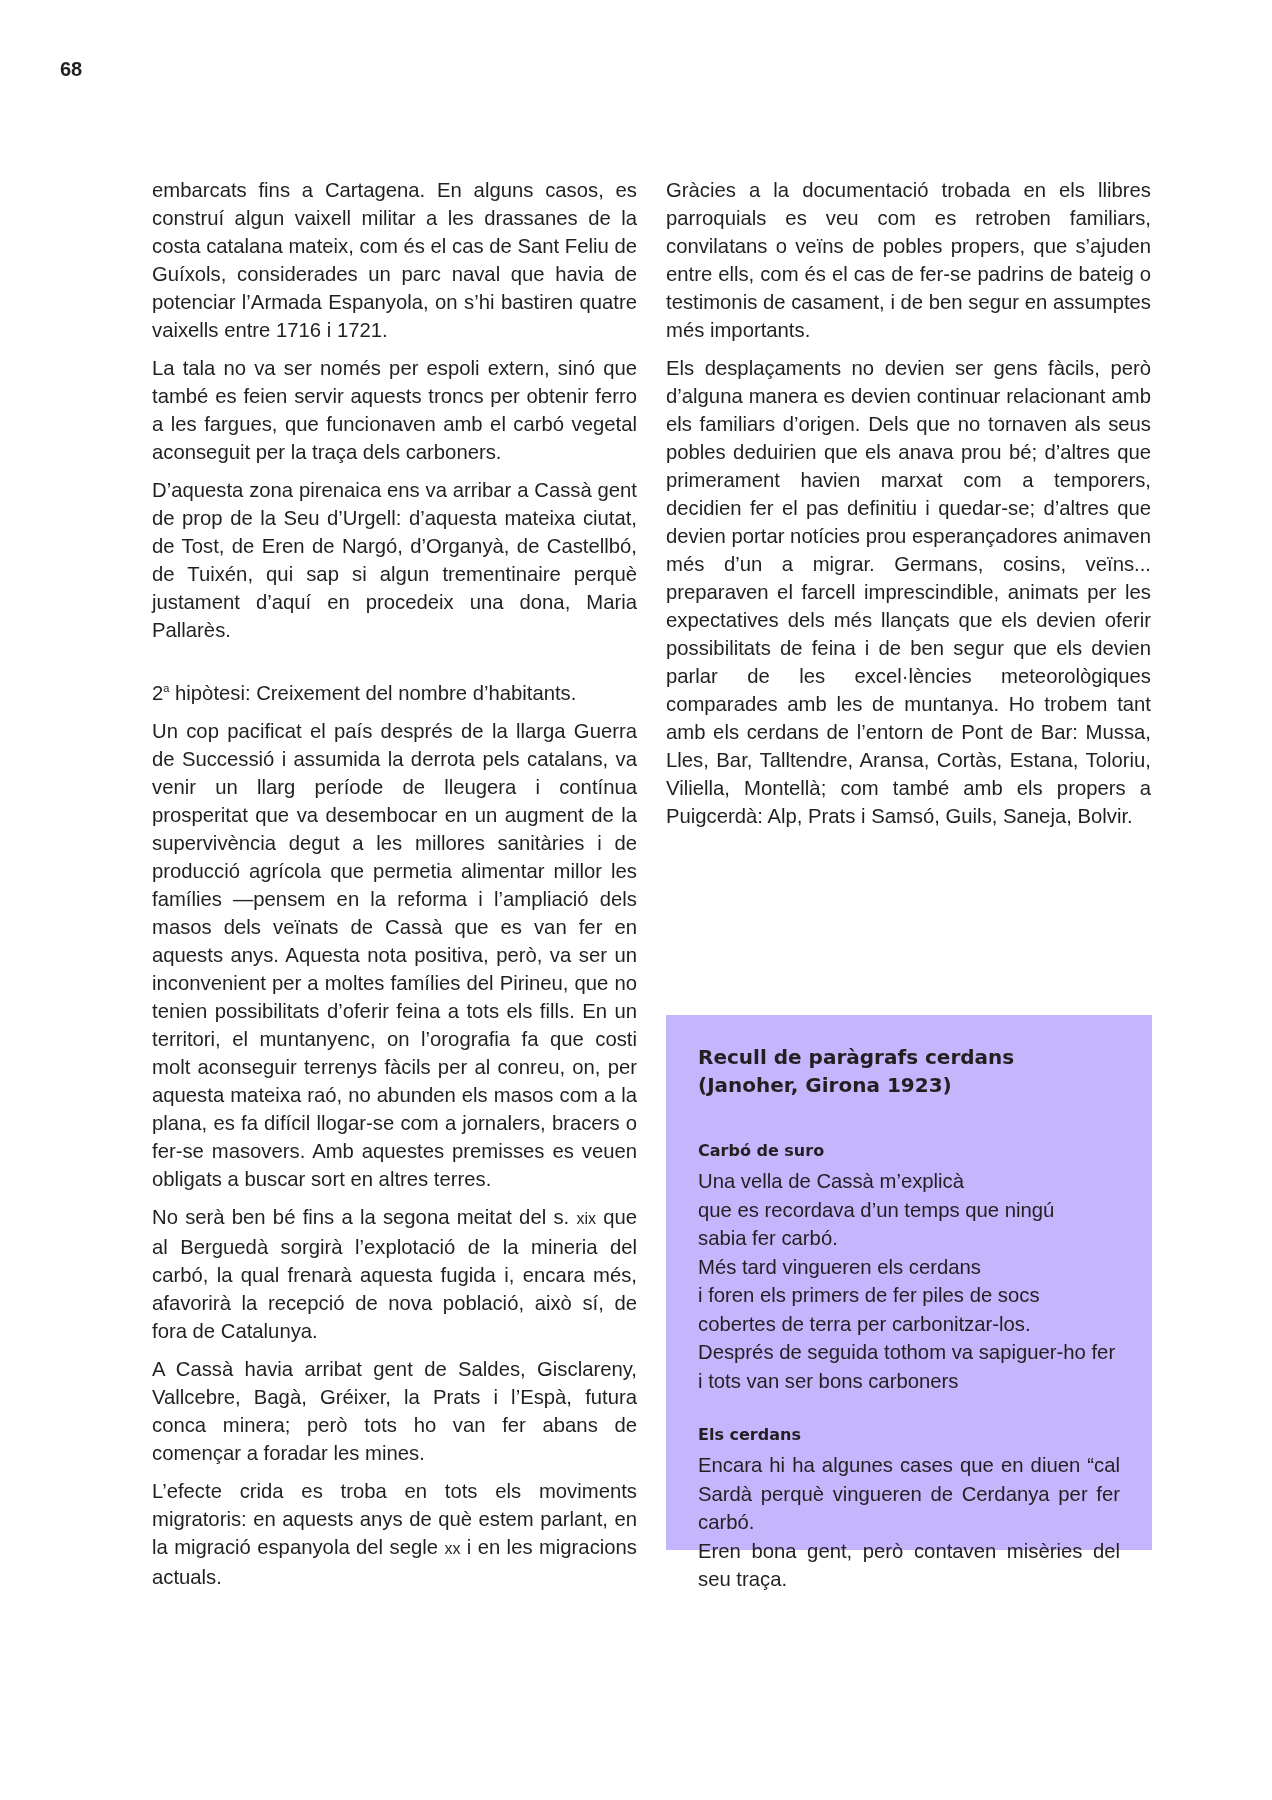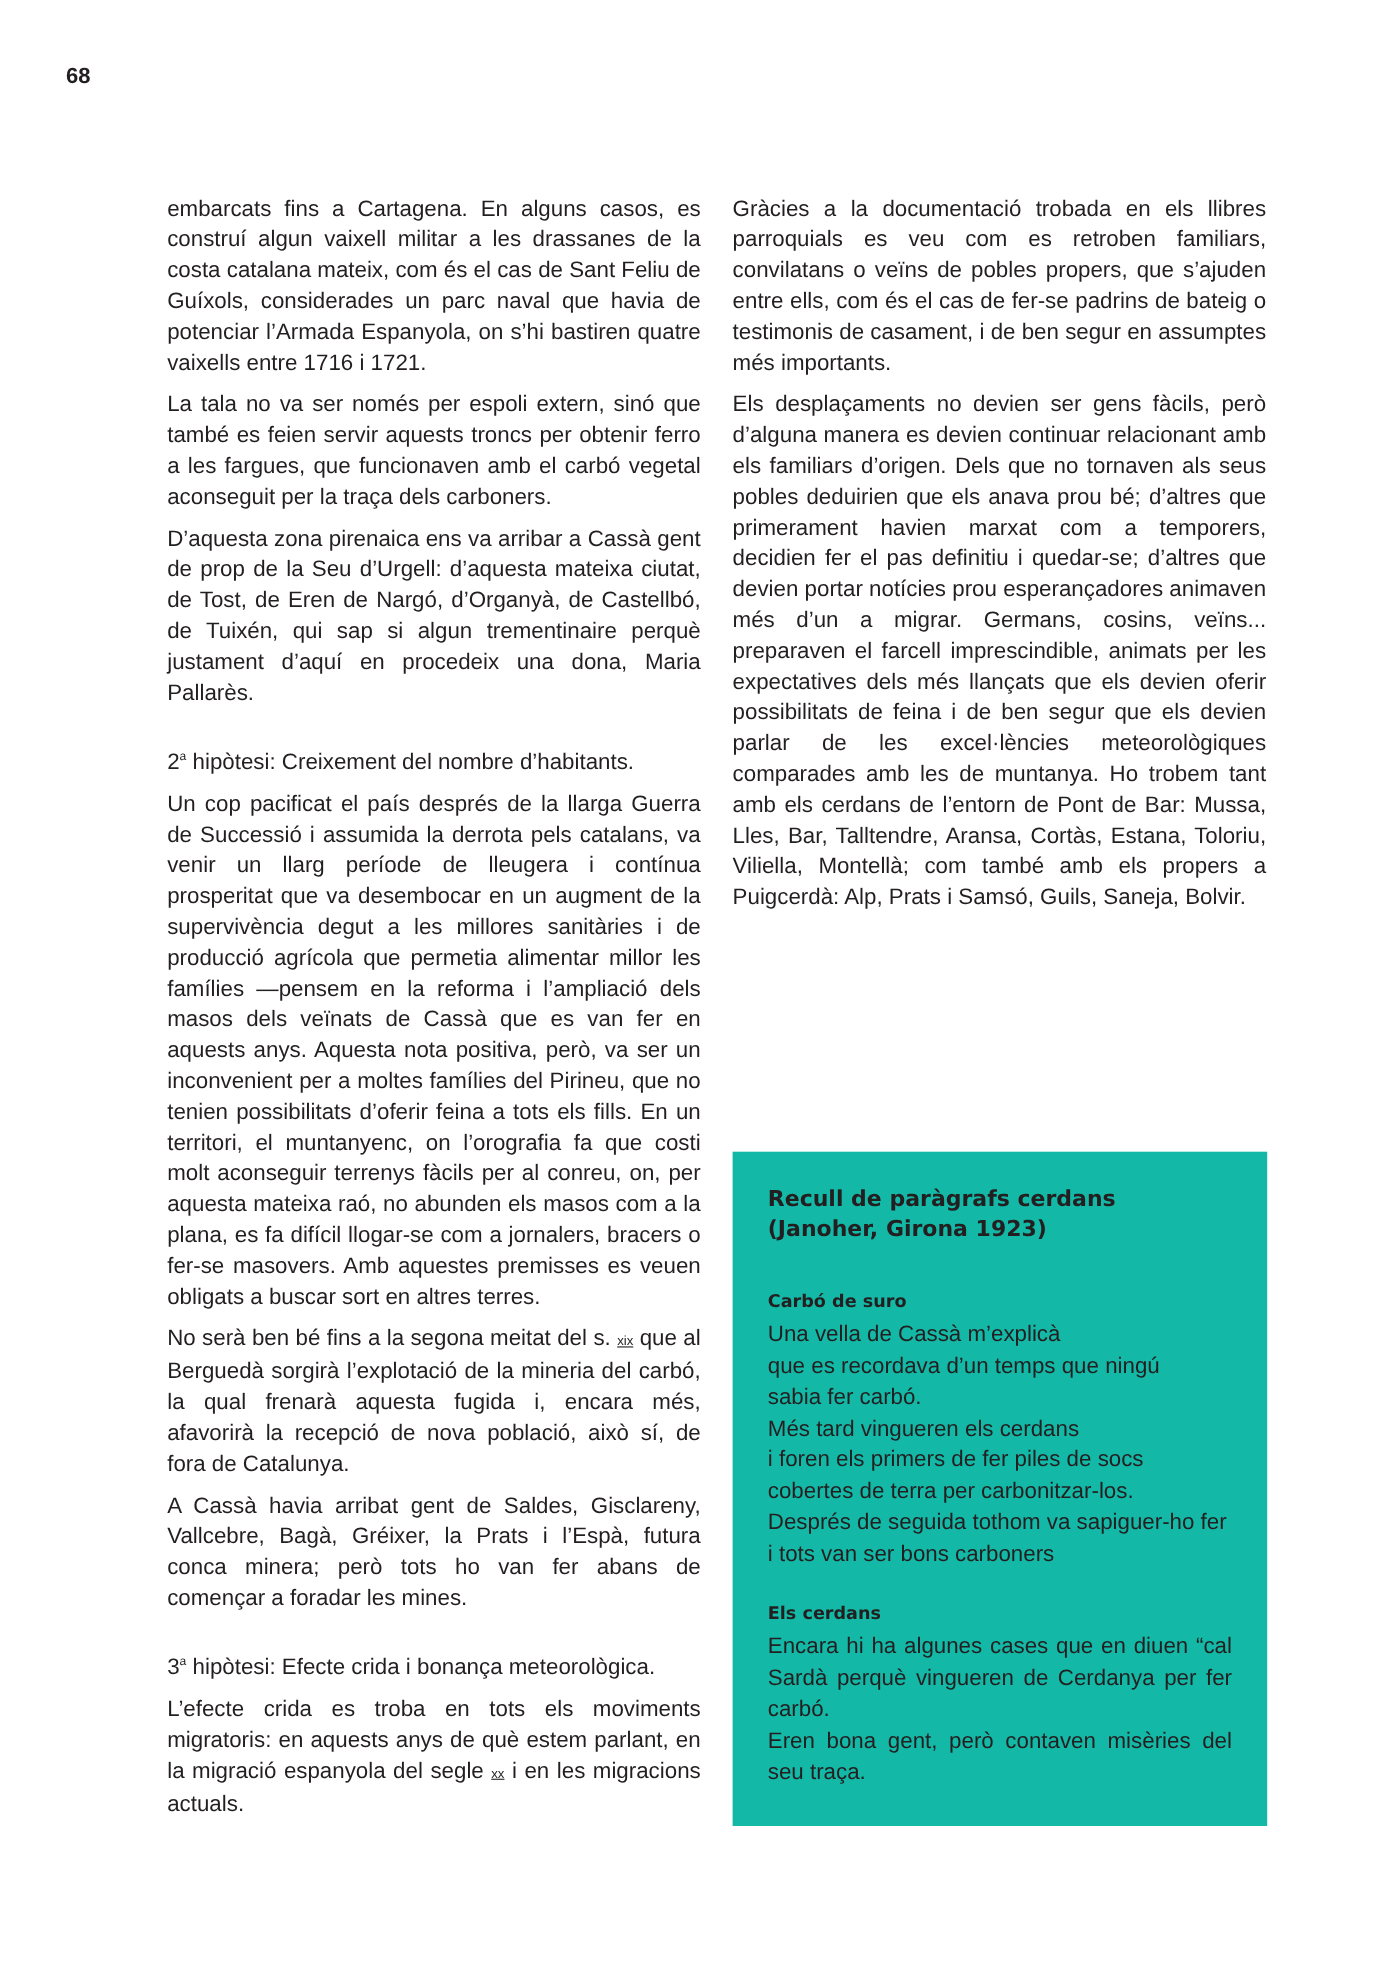--- a/index.html
+++ b/index.html
@@ -16,25 +16,24 @@
       font-size: 20.3px; line-height: 28px;
     }
     .col-left { left: 152px; }
     .col-right { left: 666px; }
     .col p {
       margin: 0 0 10px 0; text-align: justify; hyphens: manual;
     }
     .col p.last-left { text-align-last: left; }
     .hypothesis { margin-top: 30px !important; }
     .sup { font-size: 11px; vertical-align: 8px; }
-    .sc { font-size: 12px; text-decoration: underline; }
+    .sc { font-size: 16px; }
     .sidebar {
-      position: absolute; left: 666px; top: 1015px; width: 486px; height: 613px;
-      background: #14b8a6;
-      margin-top: 32px;
+      position: absolute; left: 666px; top: 1015px; width: 486px; height: 535px;
+      background: #c4b5fd;
     }
     .sidebar-inner {
       position: absolute; left: 32px; top: 28px; width: 422px;
       font-size: 20.3px; line-height: 28.5px;
     }
     .sb-title {
       font-family: "DejaVu Sans", sans-serif; font-weight: bold;
       font-size: 20px; line-height: 28px; margin: 0;
     }
     .sb-heading {
@@ -54,21 +53,20 @@
 <div class="col col-left">
   <p>embarcats fins a Cartagena. En alguns casos, es construí algun vaixell militar a les drassanes de la costa catalana mateix, com és el cas de Sant Feliu de Guíxols, considerades un parc naval que havia de potenciar l’Armada Espanyola, on s’hi bastiren quatre vaixells entre 1716 i 1721.</p>
   <p>La tala no va ser només per espoli extern, sinó que també es feien servir aquests troncs per obtenir ferro a les fargues,  que funcionaven amb el carbó vegetal aconseguit per la traça dels carboners.</p>
   <p class="last-left">D’aquesta zona pirenaica ens va arribar a Cassà gent de prop de la Seu d’Urgell: d’aquesta mateixa ciutat, de Tost, de Eren de Nargó, d’Organyà, de Castellbó, de Tuixén, qui sap si algun trementinaire perquè justament d’aquí en procedeix una dona, Maria Pallarès.</p>
 
   <p class="hypothesis"><span>2</span><span class="sup">a</span><span> hipòtesi: Creixement del nombre d’habitants.</span></p>
   <p>Un cop pacificat el país després de la llarga Guerra de Successió i assumida la derrota pels catalans, va venir un llarg període de lleugera i contínua prosperitat que va desembocar en un augment de la supervivència degut a les millores sanitàries i de producció agrícola que permetia alimentar millor les famílies —pensem en la reforma i l’ampliació dels masos dels veïnats de Cassà que es van fer en aquests anys. Aquesta nota positiva, però, va ser un inconvenient per a moltes famílies del Pirineu, que no tenien possibilitats d’oferir feina a tots els fills. En un territori, el muntanyenc, on l’orografia fa que costi molt aconseguir terrenys fàcils per al conreu, on, per aquesta mateixa raó, no abunden els masos com a la plana, es fa difícil llogar-se com a jornalers, bracers o fer-se masovers. Amb aquestes premisses es veuen obligats a buscar sort en altres terres.</p>
   <p><span>No serà ben bé fins a la segona meitat del s. </span><span class="sc">xix</span><span> que al Berguedà sorgirà l’explotació de la mineria del carbó, la qual frenarà aquesta fugida i, encara més, afavorirà la recepció de nova població, això sí, de fora de Catalunya.</span></p>
   <p>A Cassà havia arribat gent de Saldes, Gisclareny, Vallcebre, Bagà, Gréixer, la Prats i l’Espà, futura conca minera; però tots ho van fer abans de començar a foradar les mines.</p>
 
-  <p class="hypothesis"><span>3</span><span class="sup">a</span><span> hipòtesi: Efecte crida i bonança meteorològica.</span></p>
   <p><span>L’efecte crida es troba en tots els moviments migratoris: en aquests anys de què estem parlant, en la migració espanyola del segle </span><span class="sc">xx</span><span> i en les migracions actuals.</span></p>
 </div>
 
 <div class="col col-right">
   <p>Gràcies a la documentació trobada en els llibres parroquials es veu com es retroben familiars, convilatans o veïns de pobles propers, que s’ajuden entre ells, com és el cas de fer-se padrins de bateig o testimonis de casament, i de ben segur en assumptes més importants.</p>
   <p class="last-left">Els desplaçaments no devien ser gens fàcils, però d’alguna manera es devien continuar relacionant amb els familiars d’origen. Dels que no tornaven als seus pobles deduirien que els anava prou bé; d’altres que primerament havien marxat com a temporers, decidien fer el pas definitiu i quedar-se; d’altres que devien portar notícies prou esperançadores animaven més d’un a migrar. Germans, cosins, veïns... preparaven el farcell imprescindible, animats per les expectatives dels més llançats que els devien oferir possibilitats de feina i de ben segur que els devien parlar de les excel·lències meteorològiques comparades amb les de muntanya. Ho trobem tant amb els cerdans de l’entorn de Pont de Bar: Mussa, Lles, Bar, Talltendre, Aransa, Cortàs, Estana, Toloriu, Viliella, Montellà; com  també amb els propers a Puigcerdà: Alp, Prats i Samsó, Guils, Saneja, Bolvir.</p>
 </div>
 
 <div class="sidebar">
   <div class="sidebar-inner">

